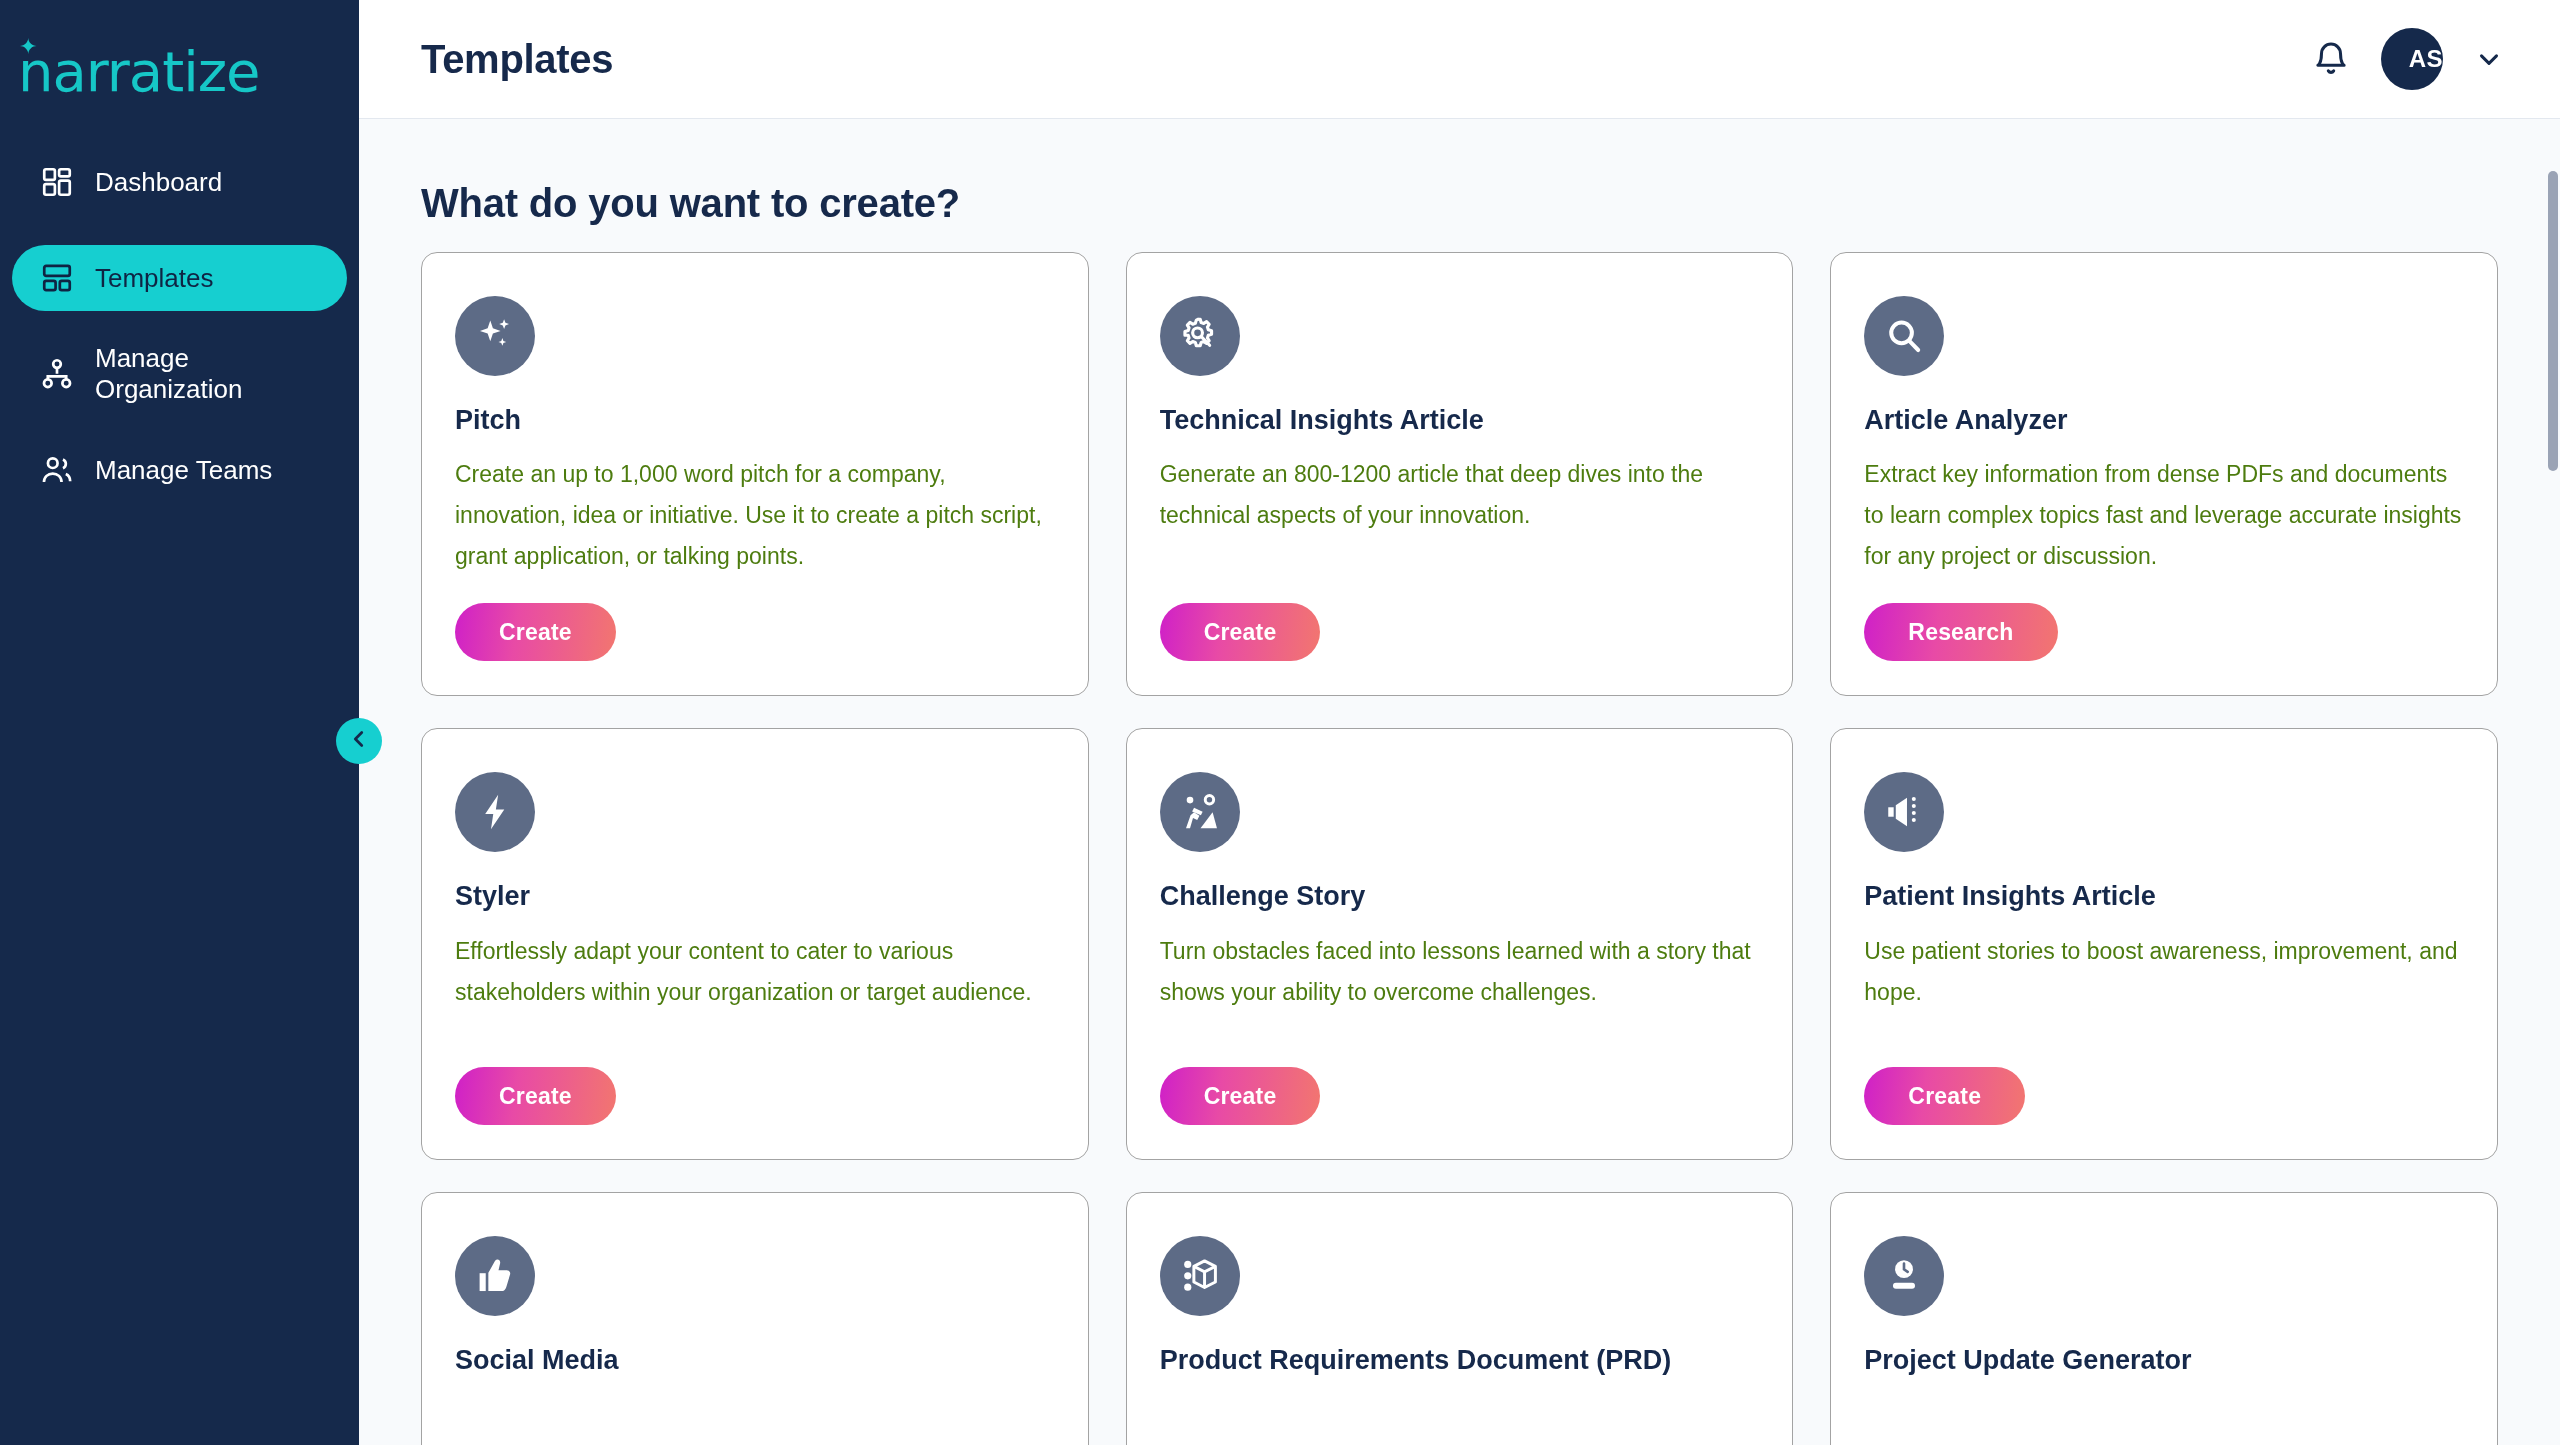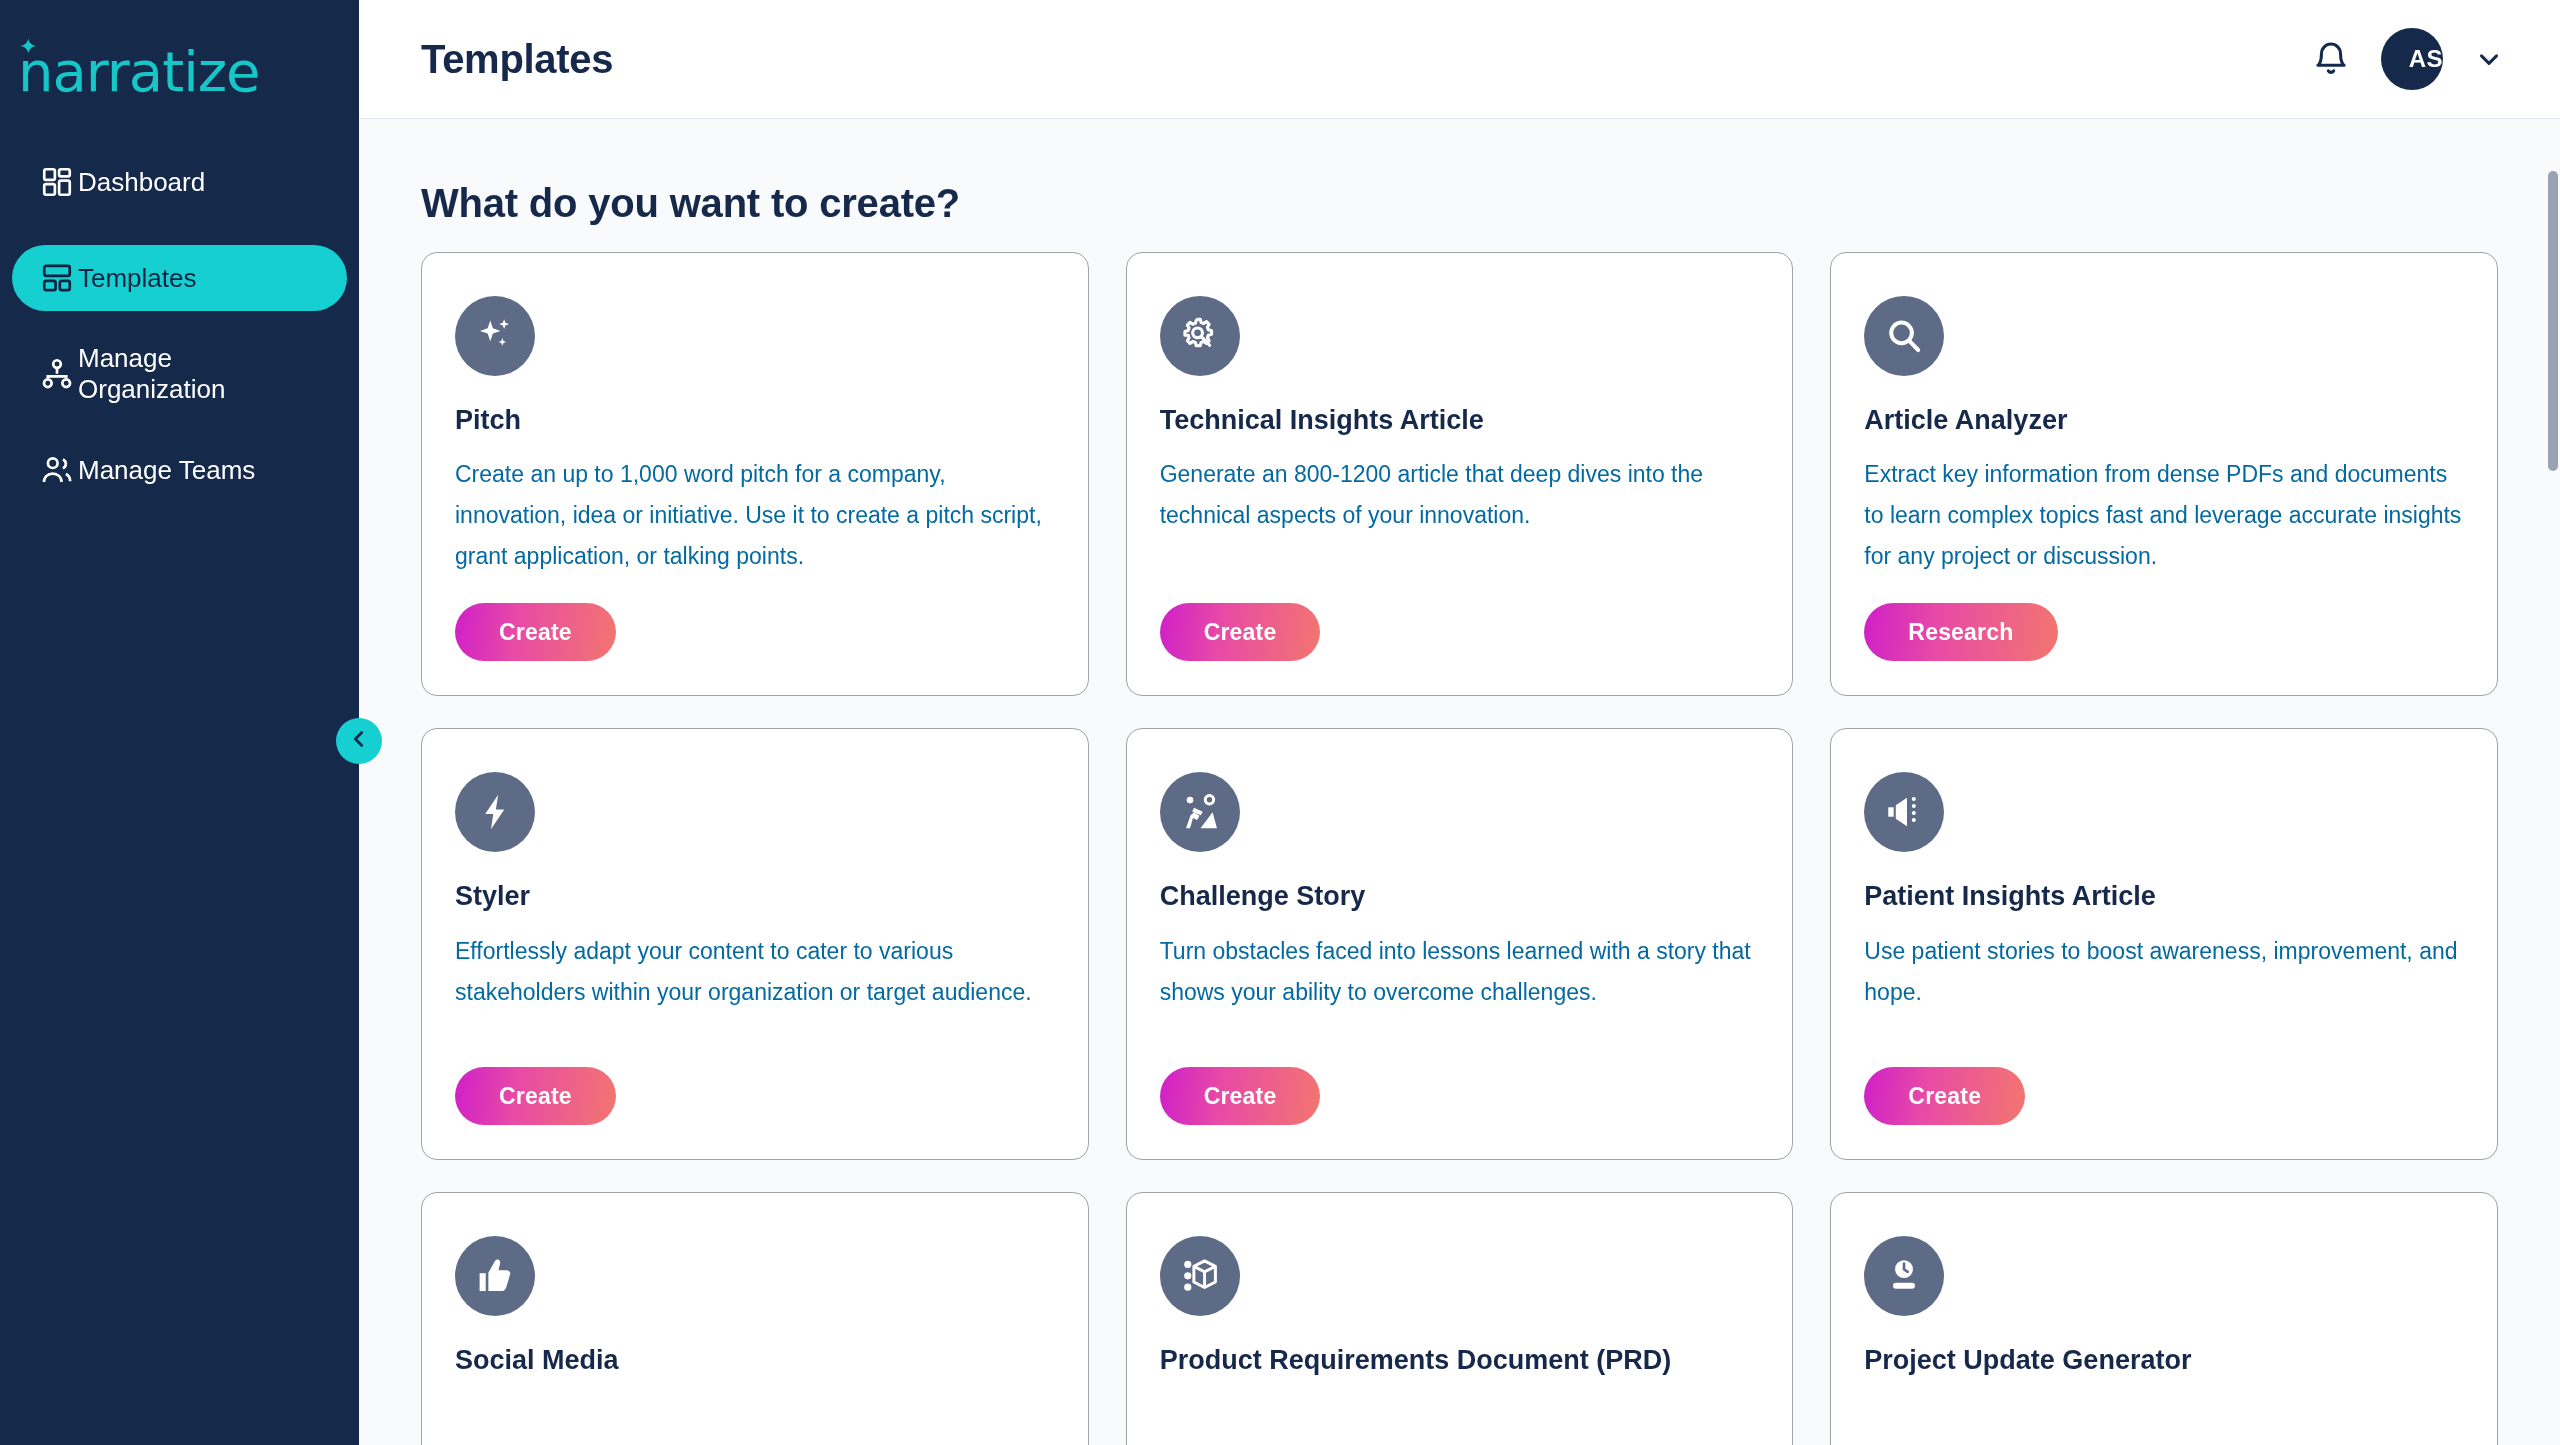--- a/index.html
+++ b/index.html
@@ -52,21 +52,21 @@
     font-size: 22px;
     color: #16c7c7;
     line-height: 1;
   }
 
   .nav { padding: 0 12px; margin-top: 6px; }
 
   .nav-item {
     display: flex;
     align-items: center;
-    gap: 4px;
+    gap: 21px;
     height: 66px;
     padding: 0 28px;
     border-radius: 40px;
     color: #ffffff;
     font-size: 26px;
     margin-bottom: 30px;
     cursor: pointer;
     user-select: none;
   }
   .nav-item.active {
@@ -200,21 +200,21 @@
   .card-title {
     font-size: 27px;
     font-weight: bold;
     color: #16294b;
     margin-bottom: 18px;
     line-height: 1.2;
   }
   .card-desc {
     font-size: 23px;
     line-height: 1.78;
-    color: #0369a1;
+    color: #4d7c0f;
     flex: 1;
   }
 
   .cta {
     margin-top: 26px;
     align-self: flex-start;
     border: none;
     border-radius: 40px;
     height: 58px;
     padding: 8px 44px;

